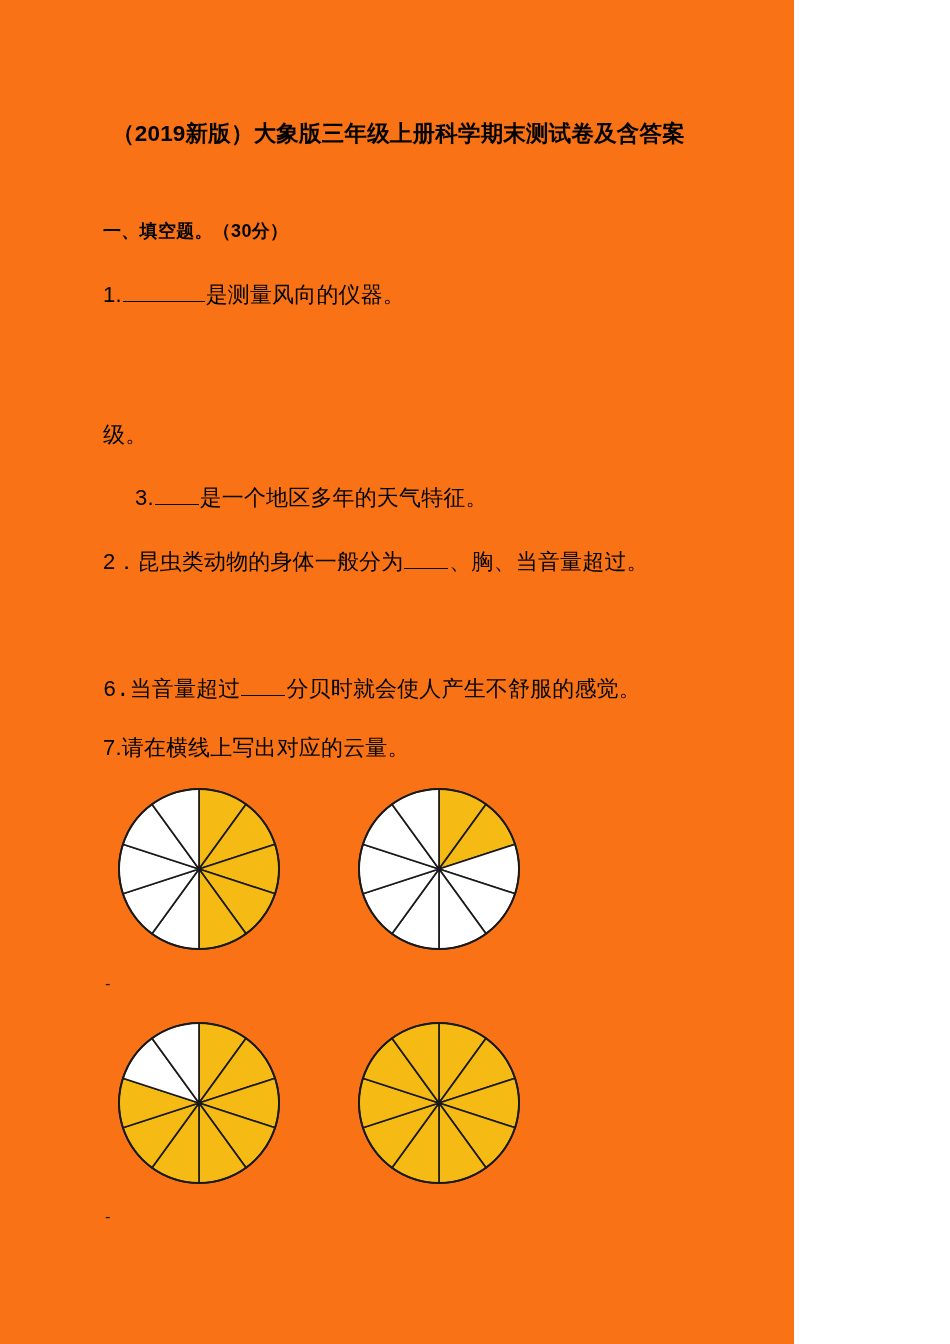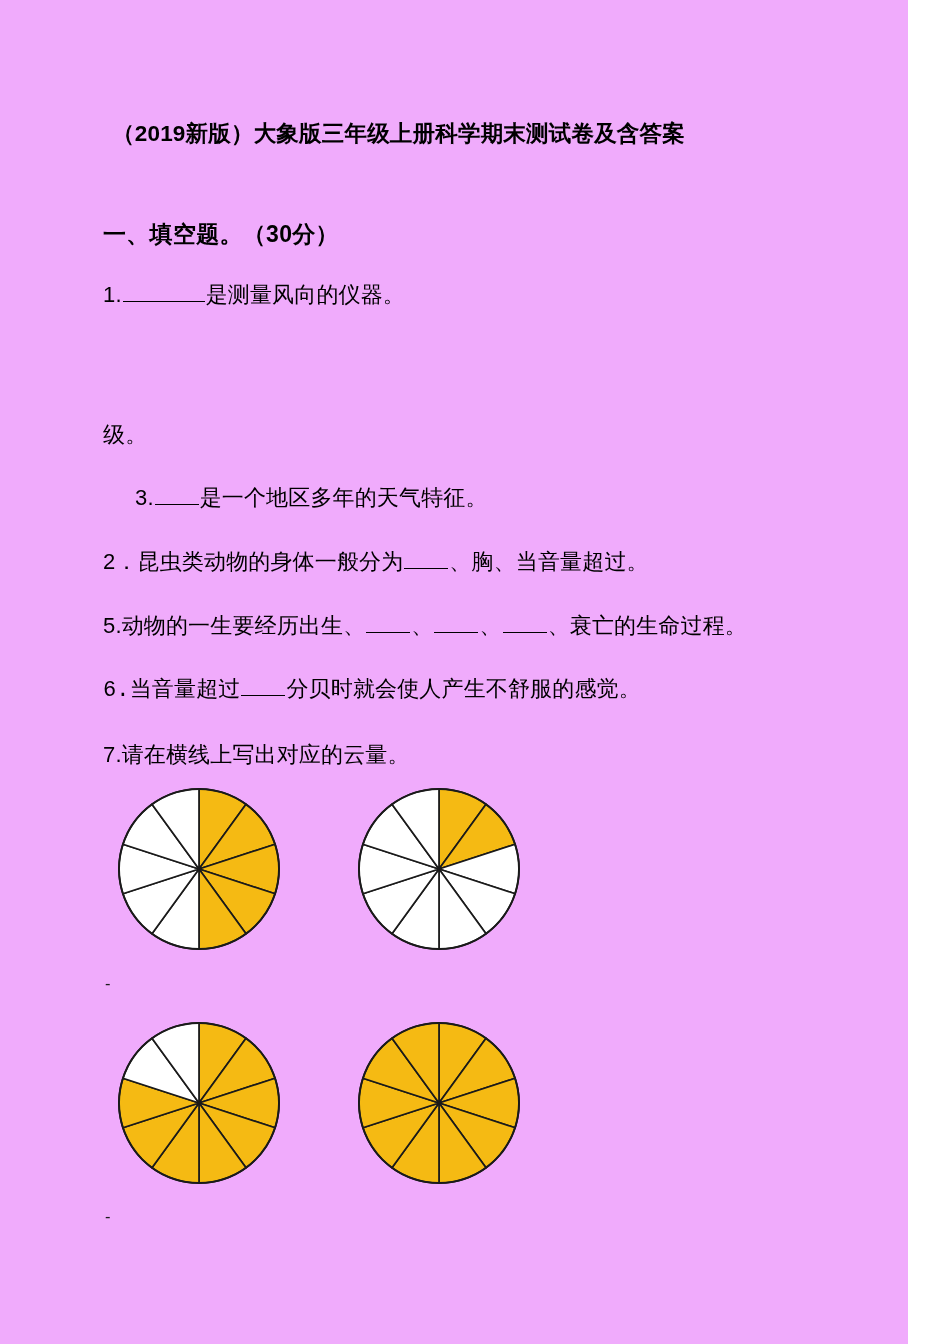--- a/index.html
+++ b/index.html
@@ -7,42 +7,42 @@
     padding: 0;
     background: #ffffff;
   }
   body {
     font-family: "Liberation Sans", "DejaVu Sans", sans-serif;
     color: #000000;
     -webkit-font-smoothing: antialiased;
   }
   .page {
     position: relative;
-    width: 908px;
+    width: 794px;
     height: 1344px;
-    background: #f0abfc;
+    background: #f97316;
     overflow: hidden;
     box-sizing: border-box;
   }
   .doc-title {
     position: absolute;
     left: 112px;
     top: 104px;
     width: 760px;
     font-size: 22.5px;
     font-weight: bold;
     letter-spacing: 0.2px;
     line-height: 1.35;
     white-space: nowrap;
   }
   .section-head {
     position: absolute;
     left: 103px;
     top: 219px;
-    font-size: 23px;
+    font-size: 18px;
     font-weight: bold;
     letter-spacing: 0.3px;
     white-space: nowrap;
     text-align: center;
   }
   .q {
     position: absolute;
     left: 103px;
     font-size: 22px;
     line-height: 1.5;
@@ -91,29 +91,26 @@
   </div>
 
   <div class="q" style="top:481px;margin-left:32px;">
     <span>3.</span><span class="blank b-s"></span><span>是一个地区多年的天气特征。</span>
   </div>
 
   <div class="q" style="top:545px;">
     <span>2．昆虫类动物的身体一般分为</span><span class="blank b-s"></span><span>、胸、当音量超过。</span>
   </div>
 
-  <div class="q" style="top:609px;">
-    <span>5.动物的一生要经历出生、</span><span class="blank b-s"></span><span>、</span><span class="blank b-s"></span><span>、</span><span class="blank b-s"></span><span>、衰亡的生命过程。</span>
-  </div>
 
   <div class="q" style="top:672px;font-family:Liberation Mono, monospace;">
     <span>6.当音量超过</span><span class="blank b-s"></span><span>分贝时就会使人产生不舒服的感觉。</span>
   </div>
 
-  <div class="q" style="top:731px;margin-top:7px;">
+  <div class="q" style="top:731px;">
     <span>7.请在横线上写出对应的云量。</span>
   </div>
 
   <svg class="pie" id="pie-layer" width="950" height="560" style="left:0px; top:775px;">
       <g>
         <path d="M 199 94 L 199.00 14.00 A 80 80 0 0 1 246.02 29.28 Z" fill="#F5BA13" stroke="#1a1a1a" stroke-width="1.7" stroke-linejoin="round"></path>
         <path d="M 199 94 L 246.02 29.28 A 80 80 0 0 1 275.08 69.28 Z" fill="#F5BA13" stroke="#1a1a1a" stroke-width="1.7" stroke-linejoin="round"></path>
         <path d="M 199 94 L 275.08 69.28 A 80 80 0 0 1 275.08 118.72 Z" fill="#F5BA13" stroke="#1a1a1a" stroke-width="1.7" stroke-linejoin="round"></path>
         <path d="M 199 94 L 275.08 118.72 A 80 80 0 0 1 246.02 158.72 Z" fill="#F5BA13" stroke="#1a1a1a" stroke-width="1.7" stroke-linejoin="round"></path>
         <path d="M 199 94 L 246.02 158.72 A 80 80 0 0 1 199.00 174.00 Z" fill="#F5BA13" stroke="#1a1a1a" stroke-width="1.7" stroke-linejoin="round"></path>

